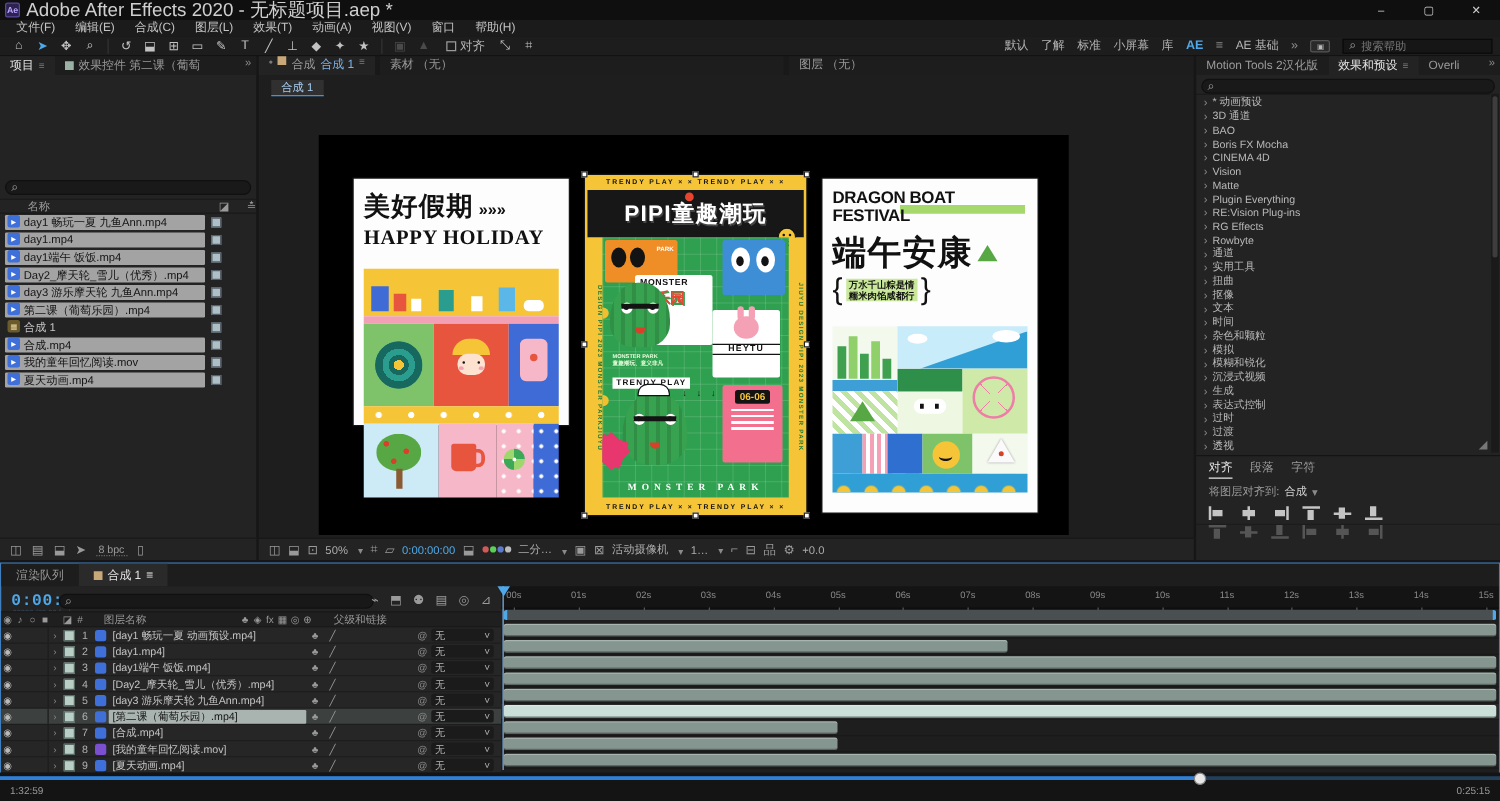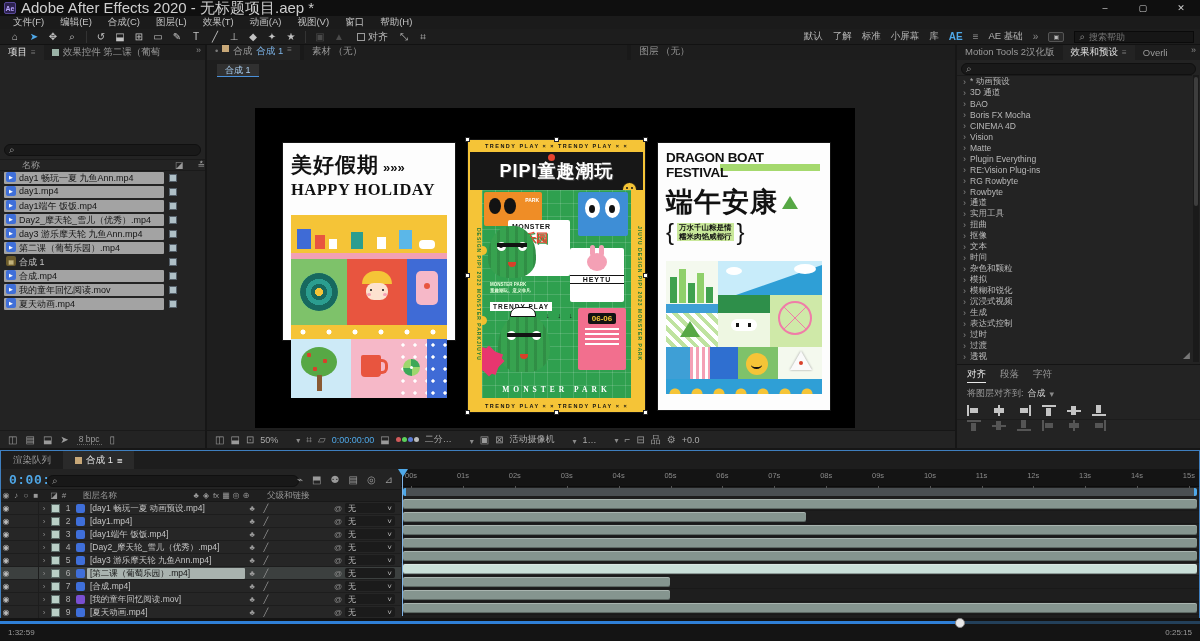--- a/index.html
+++ b/index.html
@@ -67,21 +67,21 @@
   .bpc{font-size:8.5px;border-bottom:1px dotted #666;padding:0 2px}
 
   
   #viewer{left:207px;top:45px;width:748px;height:403px;background:#1e1e1e}
   #viewer .ptabs{gap:2px;background:#191919}
   .vgroup{display:flex;align-items:stretch;background:#1d1d1d}
   .minitab{position:absolute;left:10px;top:19px;height:13px;background:#303030;color:#a9cdef;font-size:9px;display:flex;align-items:center;padding:0 8px;border-bottom:1px solid #4a90d9}
   #stage{position:absolute;left:48px;top:63px;width:600px;height:320px;background:#000}
   .vbar{position:absolute;left:0;bottom:0;width:100%;height:18px;background:#232323;border-top:1px solid #161616;display:flex;align-items:center;gap:6px;padding:0 8px;color:#ababab;font-size:9px}
   .vtime{color:#4fa8e8}
-  .ddown{display:flex;align-items:flex-end;gap:18px}
+  .ddown{display:flex;align-items:flex-end;gap:8px}
   .ddown .car::before{content:"▾";color:#8a8a8a;font-size:8px}
   .chans{display:flex;gap:1px}
   .chans i{width:5px;height:5px;border-radius:50%}
   .exp{color:#ababab}
 
   
   .poster{position:absolute;background:#fdfdfd;box-shadow:0 0 0 1px rgba(255,255,255,.08)}
   
   #p1{left:28px;top:35px;width:172px;height:197px;padding:8px 8px 0}
   .p1t{display:flex;align-items:baseline;gap:4px;color:#111}
@@ -749,21 +749,21 @@
         <span>Plugin Everything</span>
       </div>
 
       <div class="fxrow">
         <span class="tw"></span>
         <span>RE:Vision Plug-ins</span>
       </div>
 
       <div class="fxrow">
         <span class="tw"></span>
-        <span>RG Rowbyte</span>
+        <span>RG Effects</span>
       </div>
 
       <div class="fxrow">
         <span class="tw"></span>
         <span>Rowbyte</span>
       </div>
 
       <div class="fxrow">
         <span class="tw"></span>
         <span>通道</span>

